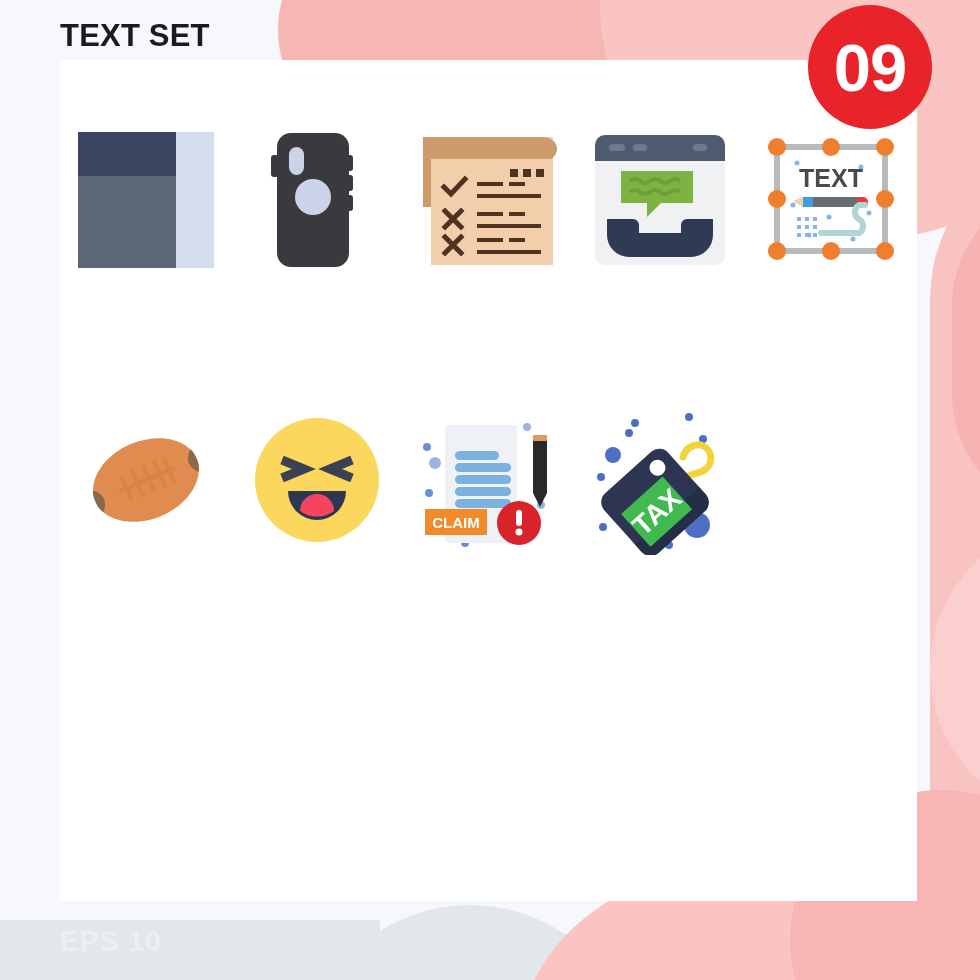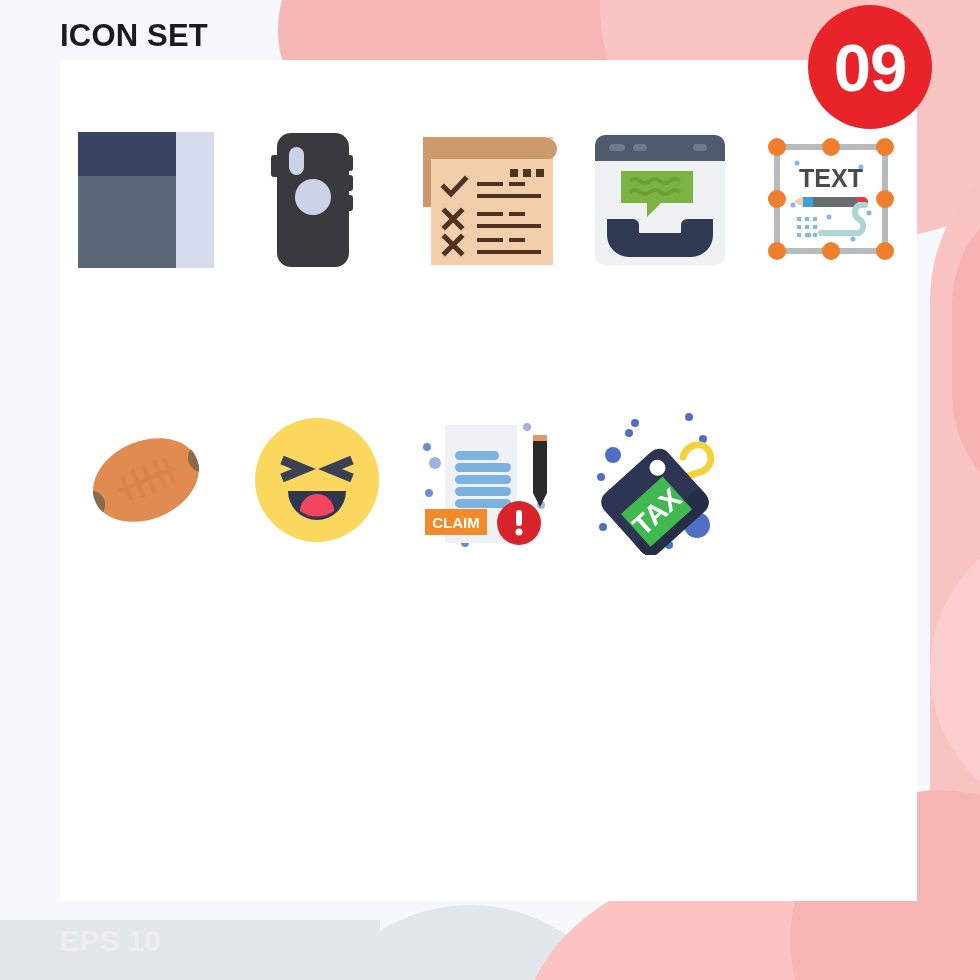--- a/index.html
+++ b/index.html
@@ -143,21 +143,21 @@
   <div class="blob" id="blob-pink-top-left"></div>
   <div class="blob" id="blob-pink-top-right"></div>
   <div class="blob" id="blob-pink-right-upper"></div>
   <div class="blob" id="blob-pink-right-inner"></div>
   <div class="blob" id="blob-pink-right-soft"></div>
   <div class="blob" id="blob-gray-bottom-strip"></div>
   <div class="blob" id="blob-gray-bottom-left"></div>
   <div class="blob" id="blob-pink-bottom"></div>
   <div class="blob" id="blob-pink-bottom-right"></div>
 
-  <div id="title">ICON SET</div>
+  <div id="title">TEXT SET</div>
 
   <div id="panel">
     <div id="icon-grid">
 
       <div class="cell">
         <svg width="140" height="140" viewBox="0 0 140 140">
           <rect x="2" y="2" width="136" height="136" fill="#ffffff"></rect>
           <rect x="2" y="2" width="98" height="44" fill="#3a4460"></rect>
           <rect x="2" y="46" width="98" height="92" fill="#5c6877"></rect>
           <rect x="100" y="2" width="38" height="136" fill="#d5dcee"></rect>

